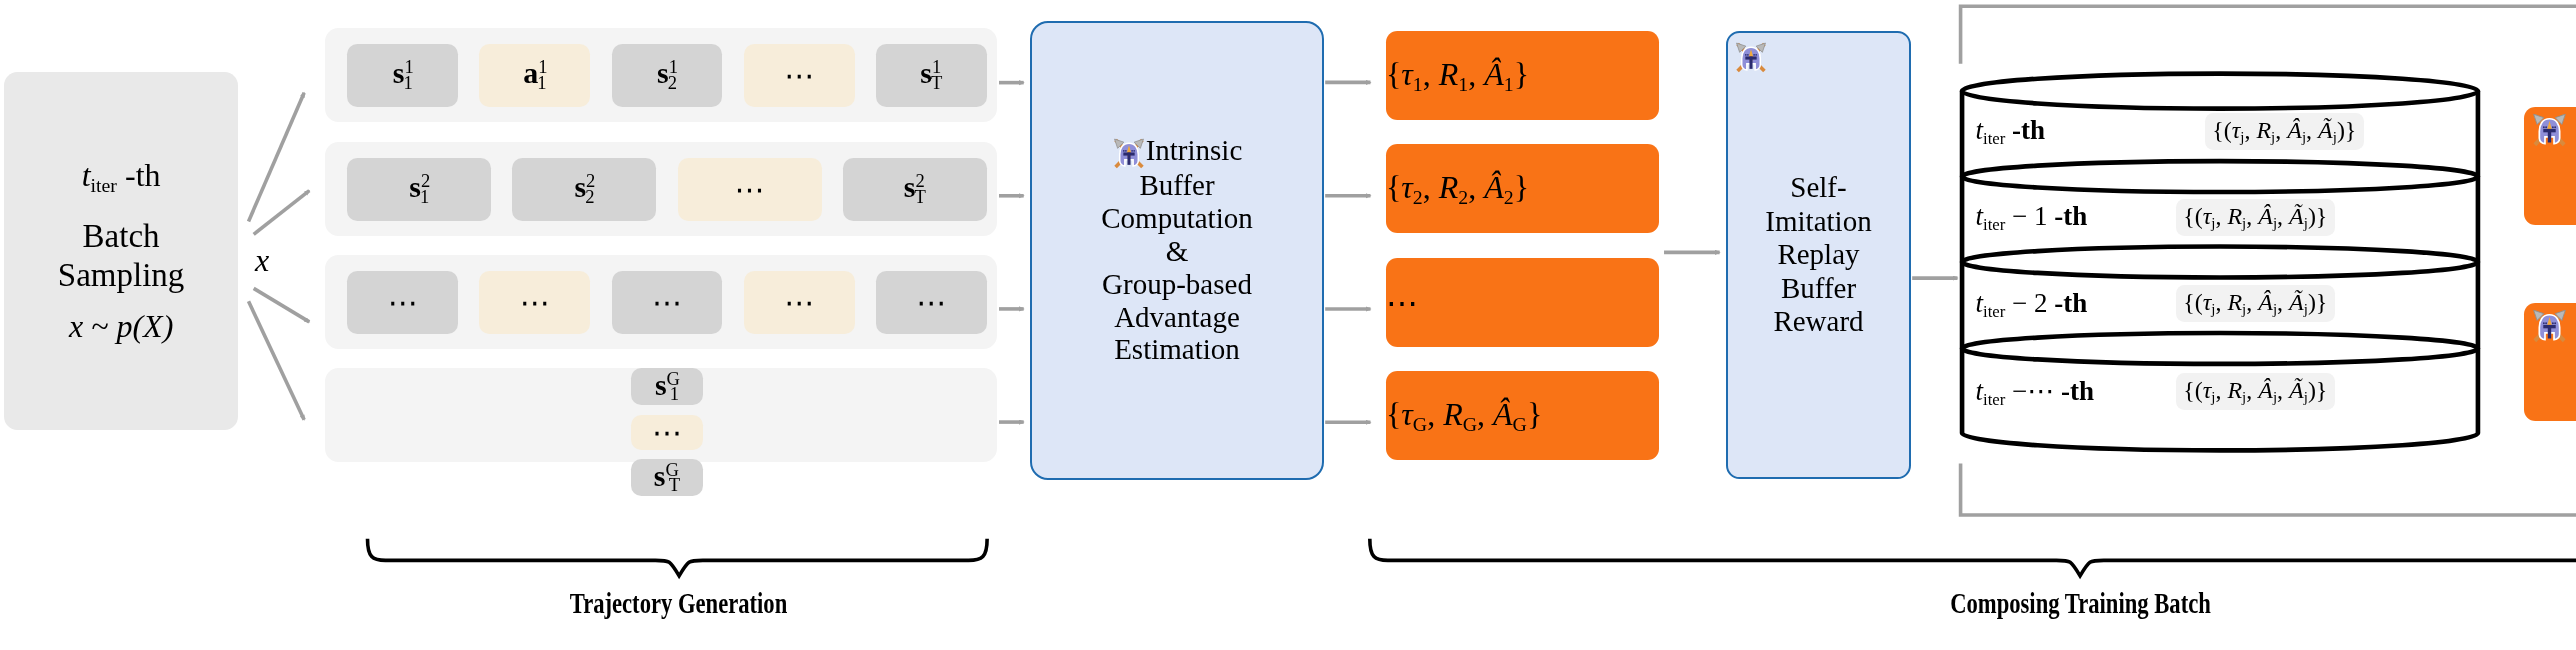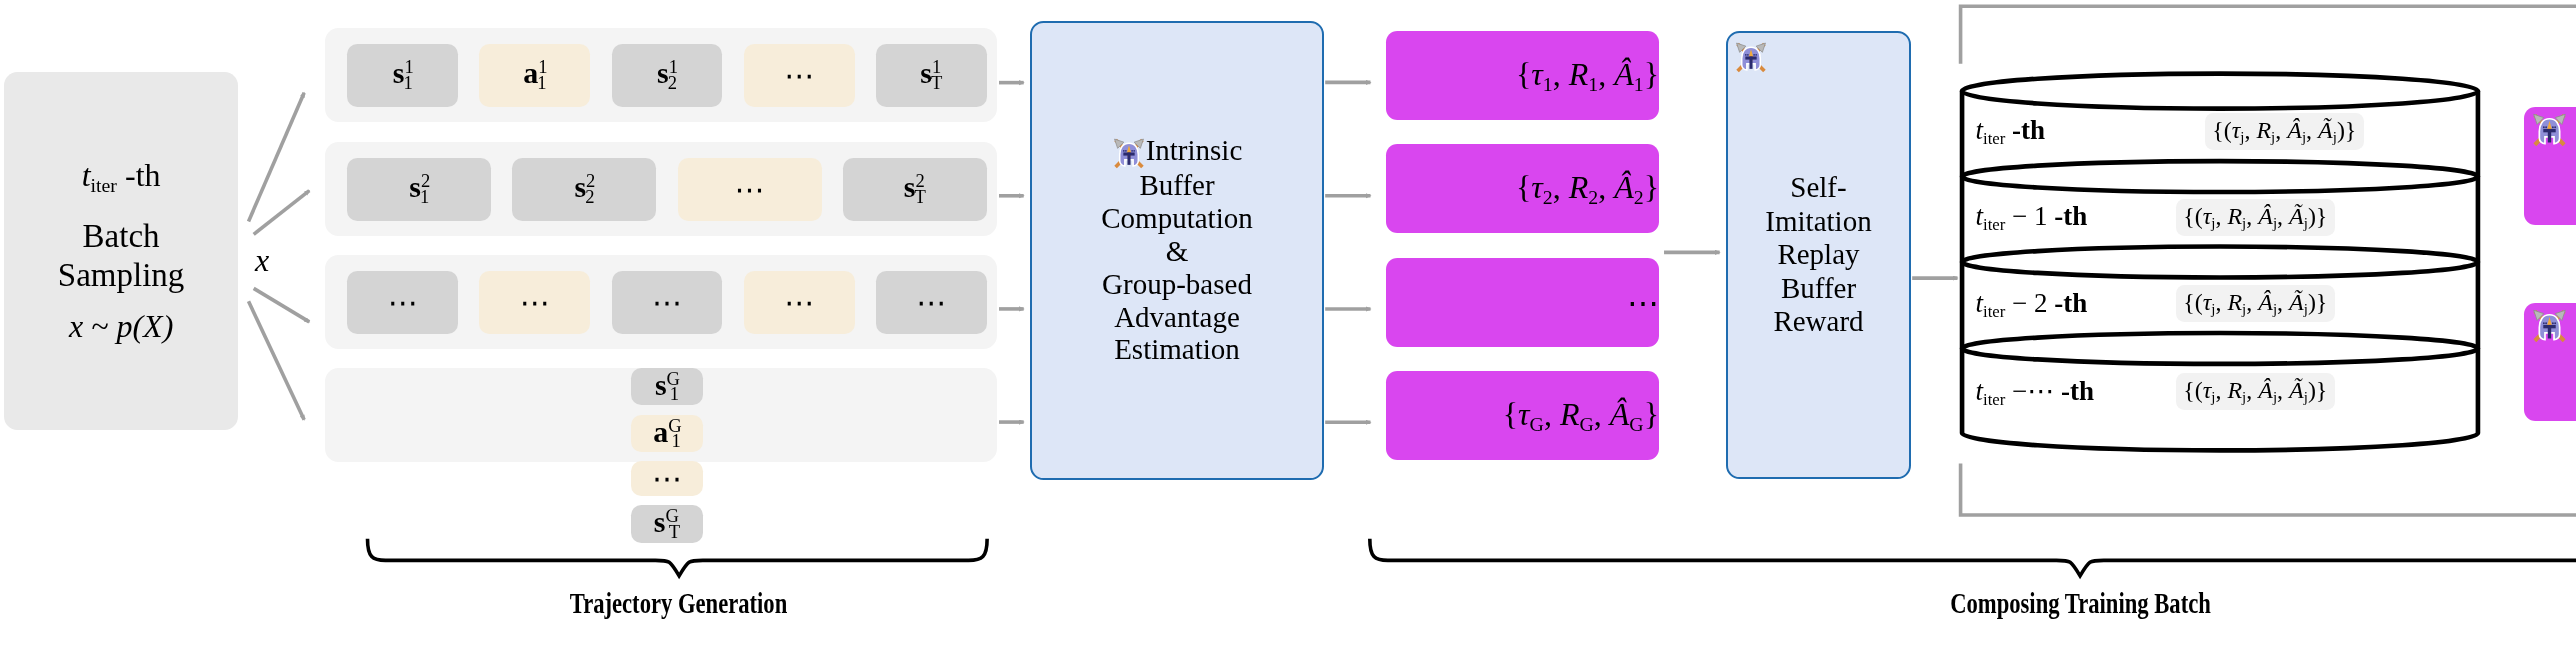--- a/index.html
+++ b/index.html
@@ -5,22 +5,22 @@
   html,body{margin:0;padding:0;background:#fff;}
   body{width:3095px;height:650px;position:relative;overflow:hidden;
        font-family:"Liberation Serif","DejaVu Serif",serif;color:#000;}
   .abs{position:absolute;}
   
   .greybox{background:#e9e9e9;border-radius:13.4px;display:flex;flex-direction:column;
            align-items:center;justify-content:center;text-align:center;}
   .bluebox{background:#dde6f7;border:2.1px solid #1f6cb0;border-radius:13.4px;
            display:flex;flex-direction:column;align-items:center;justify-content:center;
            text-align:center;}
-  .lightbox{background:#d946ef;border-radius:11.3px;display:flex;align-items:center;
-            justify-content:flex-end;text-align:center;}
+  .lightbox{background:#f97316;border-radius:11.3px;display:flex;align-items:center;
+            justify-content:flex-start;text-align:center;}
   
   .traj-row{position:absolute;background:#f4f4f4;border-radius:13.4px;display:flex;
             align-items:center;gap:9.3px;padding:0 10.3px;box-sizing:border-box;}
   .chip{width:72px;height:63px;border-radius:10.3px;display:flex;align-items:center;
         justify-content:center;font-size:30px;margin-left:12px;}
   .chip.s{background:#d4d4d4;}
   .chip.a{background:#f7edda;}
   .chip b{font-weight:700;font-style:normal;}
   
   .mi{font-style:italic;}
@@ -119,31 +119,28 @@
       <div class="chip s" style="flex: 1 1 0%;">⋯</div>
       <div class="chip a" style="flex: 1 1 0%;">⋯</div>
       <div class="chip s" style="flex: 1 1 0%;">⋯</div>
       <div class="chip a" style="flex: 1 1 0%;">⋯</div>
       <div class="chip s" style="flex: 1 1 0%;">⋯</div>
     </div>
     <div class="traj-row" style="left: 325px; top: 368px; width: 672px; height: 94px; flex-direction: column;">
       <div class="chip s" style="flex: 1 1 0%;">
         <span><b>s</b><sup>G</sup><sub style="margin-left:-.55em;">1</sub></span>
       </div>
-      <div class="chip a" style="flex: 1 1 0%;">
-        <span><b>a</b><sup>G</sup><sub style="margin-left:-.55em;">1</sub></span>
-      </div>
       <div class="chip a" style="flex: 1 1 0%;">⋯</div>
       <div class="chip s" style="flex: 1 1 0%;">
         <span><b>s</b><sup>G</sup><sub style="margin-left:-.55em;">T</sub></span>
       </div>
     </div>
   </div>
 
-<div class="abs bluebox" style="left:1030px;top:20.6px;width:294px;height:459px;padding:0 5.2px;box-sizing:border-box;">
+<div class="abs bluebox" style="left:1030px;top:20.6px;width:294px;height:459px;padding:0 5.2px;box-sizing:border-box;border-radius:18px;">
   <div style="font-size:29px;line-height:1.13;">
     <div style="white-space:nowrap;">
       <svg class="helm" width="34" height="32" viewBox="0 0 64 62">
           <use href="#helmet-icon"></use>
         </svg><span>Intrinsic</span>
     </div>
     <div>Buffer</div>
     <div>Computation</div>
     <div>&amp;</div>
     <div>Group-based</div>

